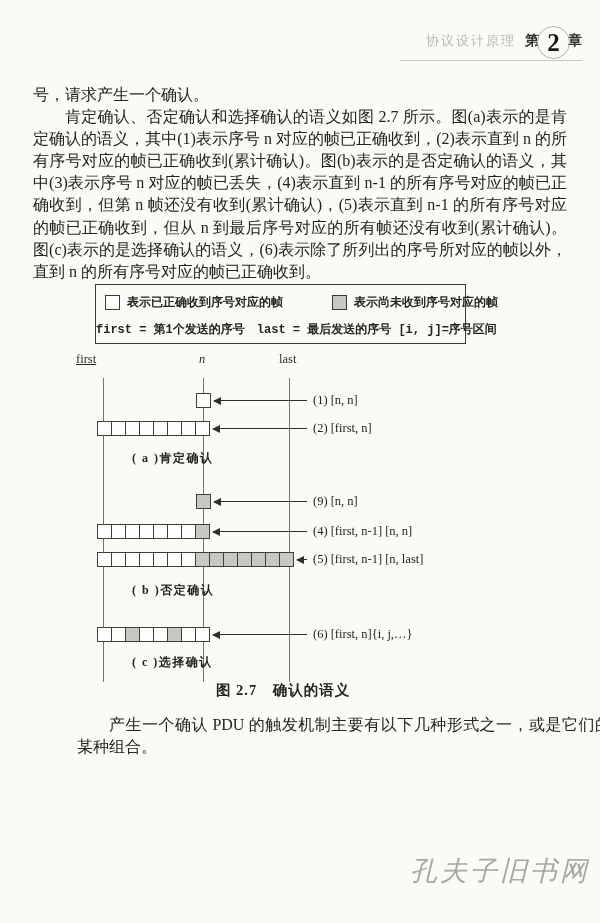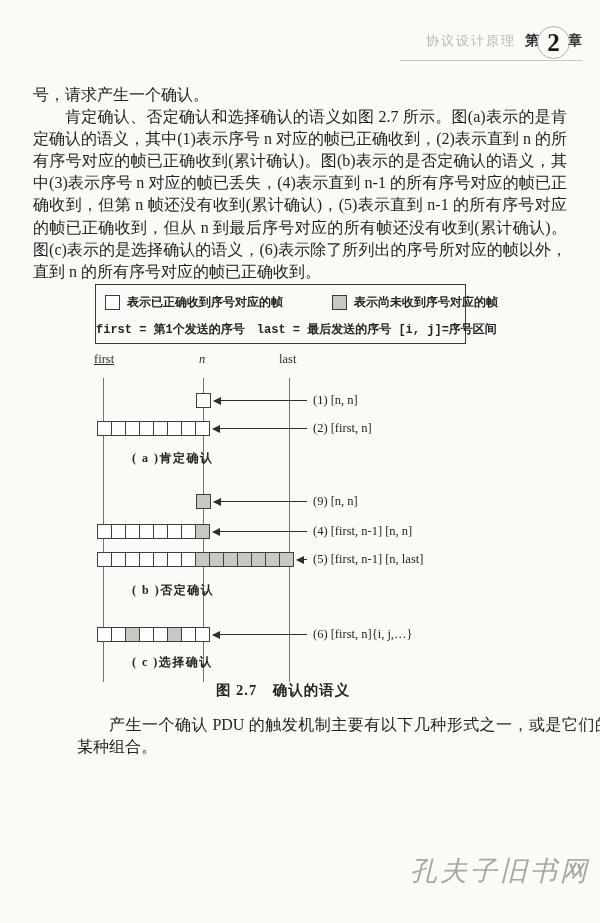--- a/index.html
+++ b/index.html
@@ -119,21 +119,21 @@
       <span class="sq"></span>
       <span>表示尚未收到序号对应的帧</span>
     </div>
     <div class="legend-defs">first = 第1个发送的序号　last = 最后发送的序号 [i, j]=序号区间</div>
   </div>
 
   <div>
       <div class="vline" style="left: 103px; top: 98px; height: 304px;"></div>
       <div class="vline" style="left: 203px; top: 98px; height: 304px;"></div>
       <div class="vline" style="left: 289px; top: 98px; height: 304px;"></div>
-      <div class="axis-label" style="left: 94px; top: 72px; text-decoration: underline;">first</div>
+      <div class="axis-label" style="left: 76px; top: 72px; text-decoration: underline;">first</div>
       <div class="axis-label var" style="left: 199px; top: 72px;">n</div>
       <div class="axis-label" style="left: 279px; top: 72px;">last</div>
       <div class="cell" style="left: 196px; top: 113px;"></div>
       <div class="arrow" style="left: 214px; top: 120px; width: 93px;"></div>
       <div class="row-label" style="left: 313px; top: 113px; text-align: right;">(1) [n, n]</div>
       <div class="cell" style="left: 97px; top: 141px;"></div>
       <div class="cell" style="left: 111px; top: 141px;"></div>
       <div class="cell" style="left: 125px; top: 141px;"></div>
       <div class="cell" style="left: 139px; top: 141px;"></div>
       <div class="cell" style="left: 153px; top: 141px;"></div>

